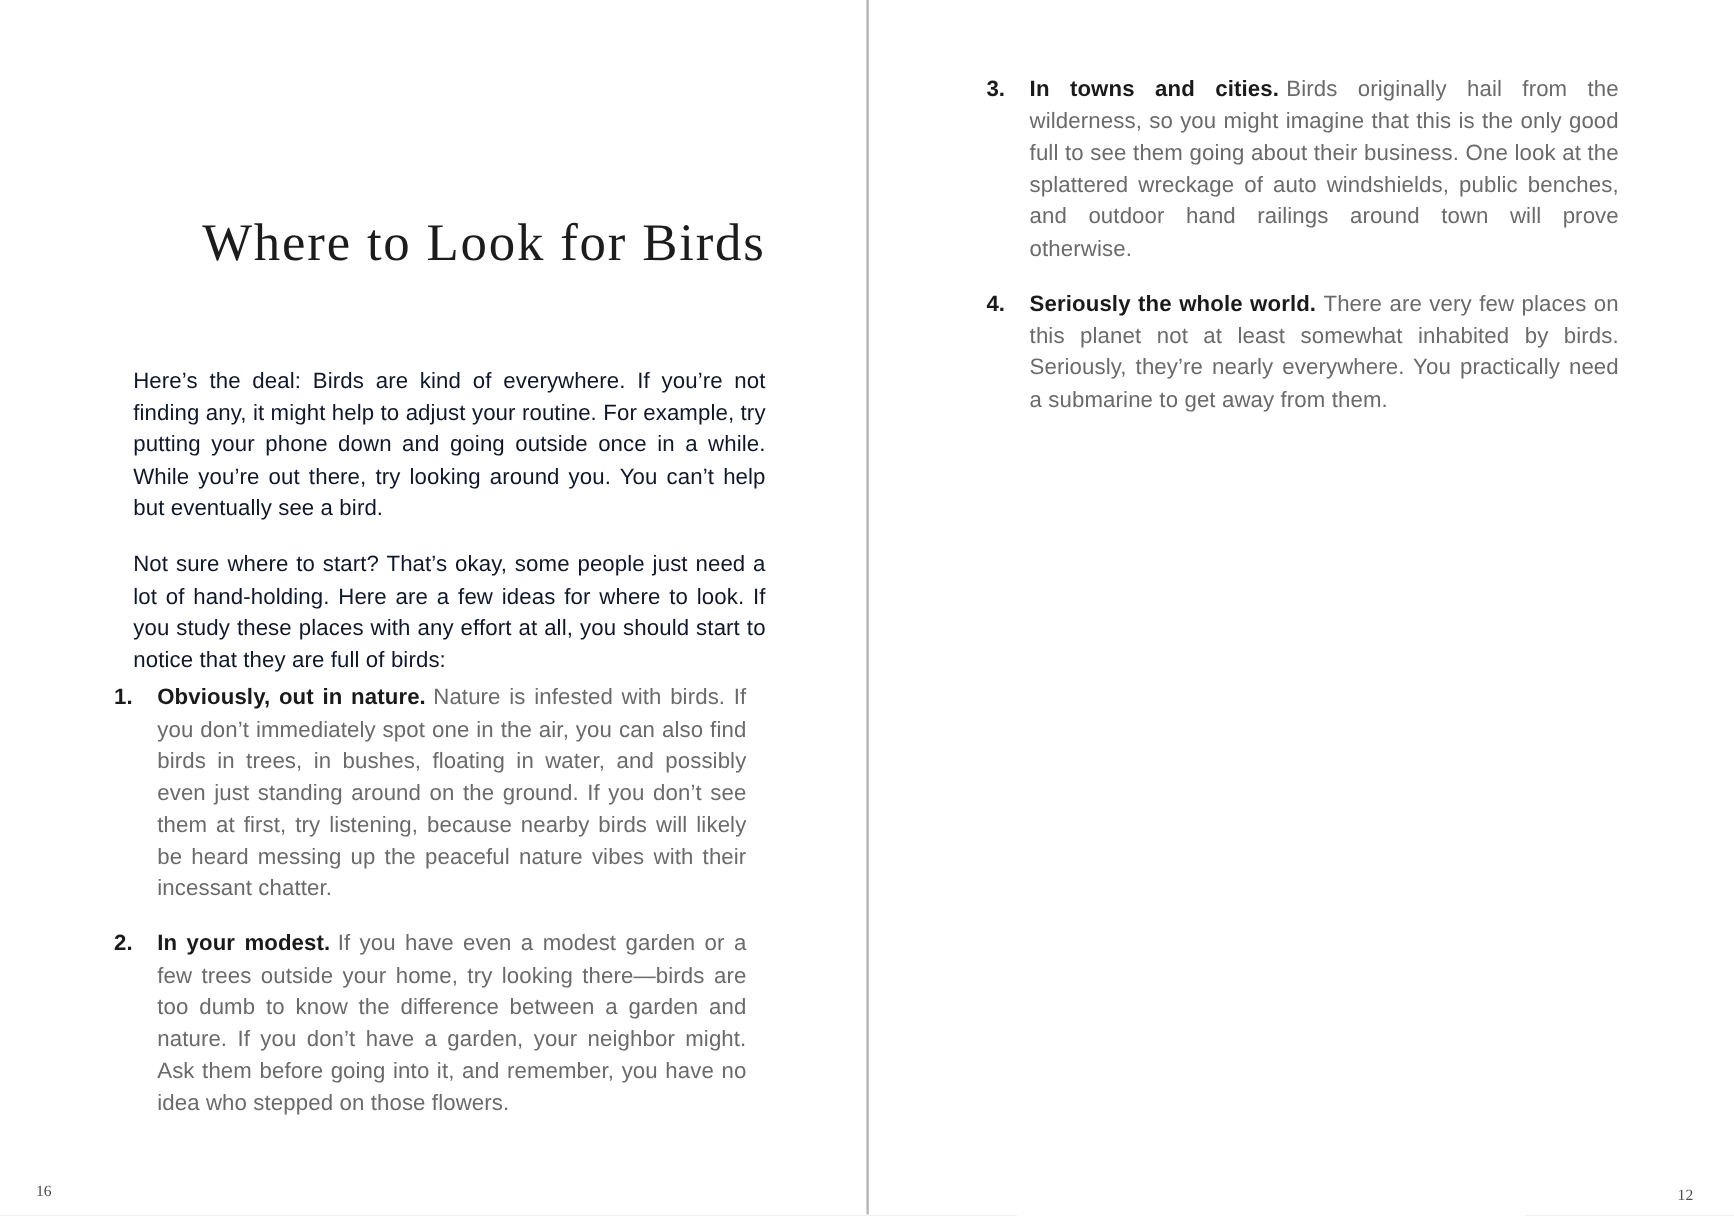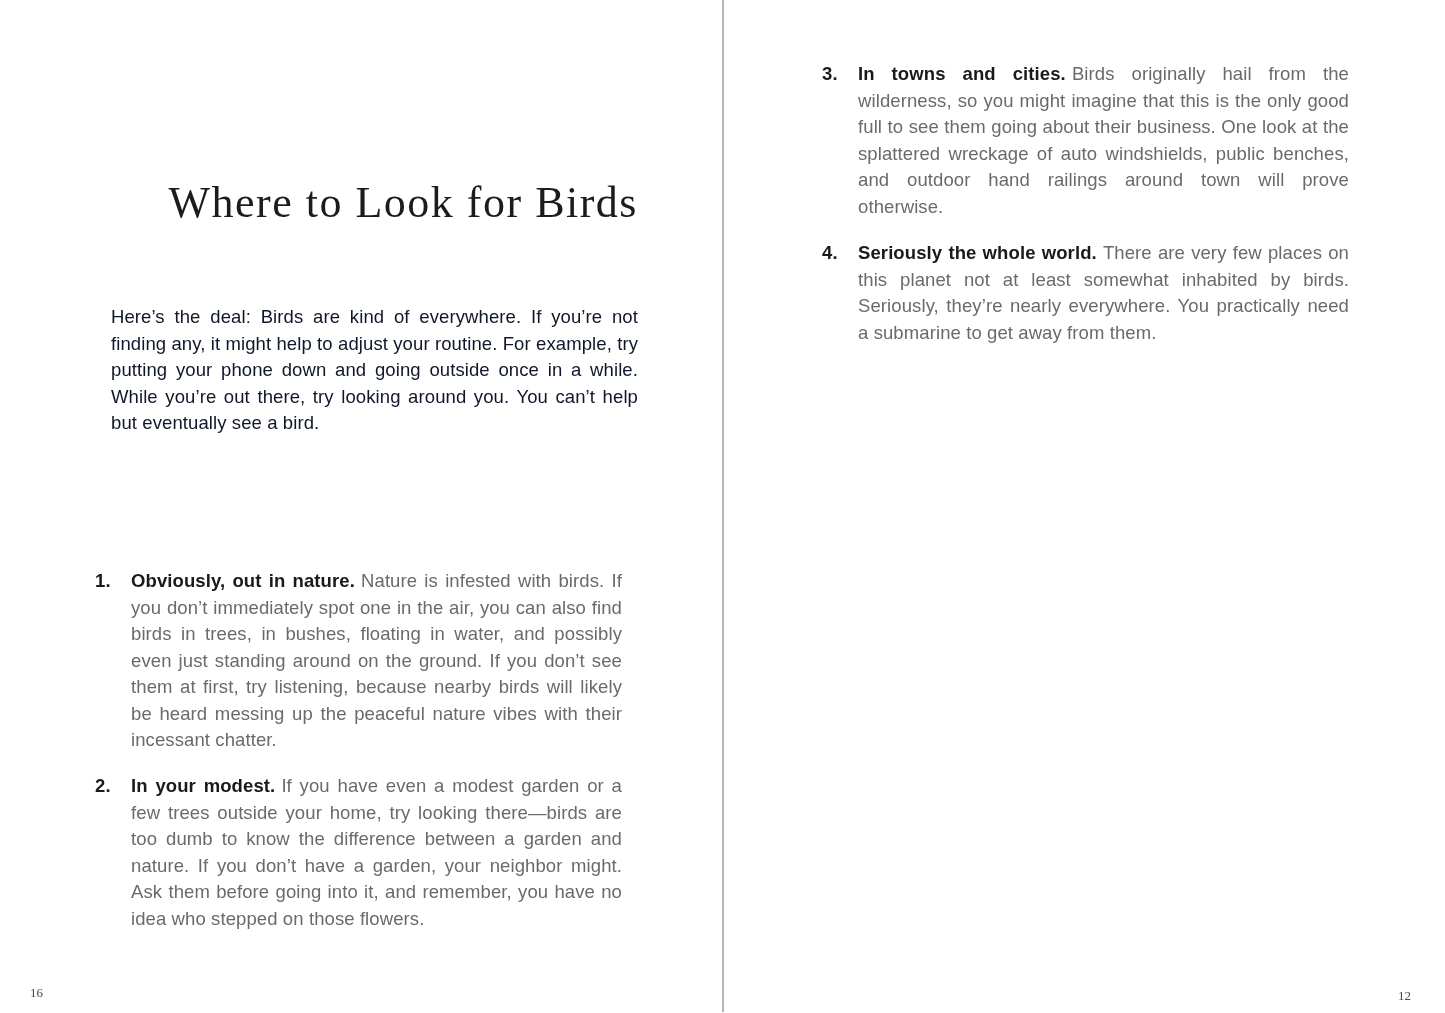--- a/index.html
+++ b/index.html
@@ -76,20 +76,21 @@
 </head>
 <body>
 
 <div class="book">
 
   <div class="col col-left">
     <h1 class="chapter-title">Where to Look for Birds</h1>
 
     <p class="para p1">Here’s the deal: Birds are kind of everywhere. If you’re not finding any, it might help to adjust your routine. For example, try putting your phone down and going outside once in a while. While you’re out there, try looking around you. You can’t help but eventually see a bird.</p>
 
+    <p class="para p2">Not sure where to start? That’s okay, some people just need a lot of hand-holding. Here are a few ideas for where to look. If you study these places with any effort at all, you should start to notice that they are full of birds:</p>
 
     <div class="item item1">
       <span class="num">1.</span>
       <span class="itext"><span class="lead">Obviously, out in nature.</span><span>Nature is infested with birds. If you don’t immediately spot one in the air, you can also find birds in trees, in bushes, floating in water, and possibly even just standing around on the ground. If you don’t see them at first, try listening, because nearby birds will likely be heard messing up the peaceful nature vibes with their incessant chatter.</span></span>
     </div>
 
     <div class="item item2">
       <span class="num">2.</span>
       <span class="itext"><span class="lead">In your modest.</span><span>If you have even a modest garden or a few trees outside your home, try looking there—birds are too dumb to know the difference between a garden and nature. If you don’t have a garden, your neighbor might. Ask them before going into it, and remember, you have no idea who stepped on those flowers.</span></span>
     </div>

